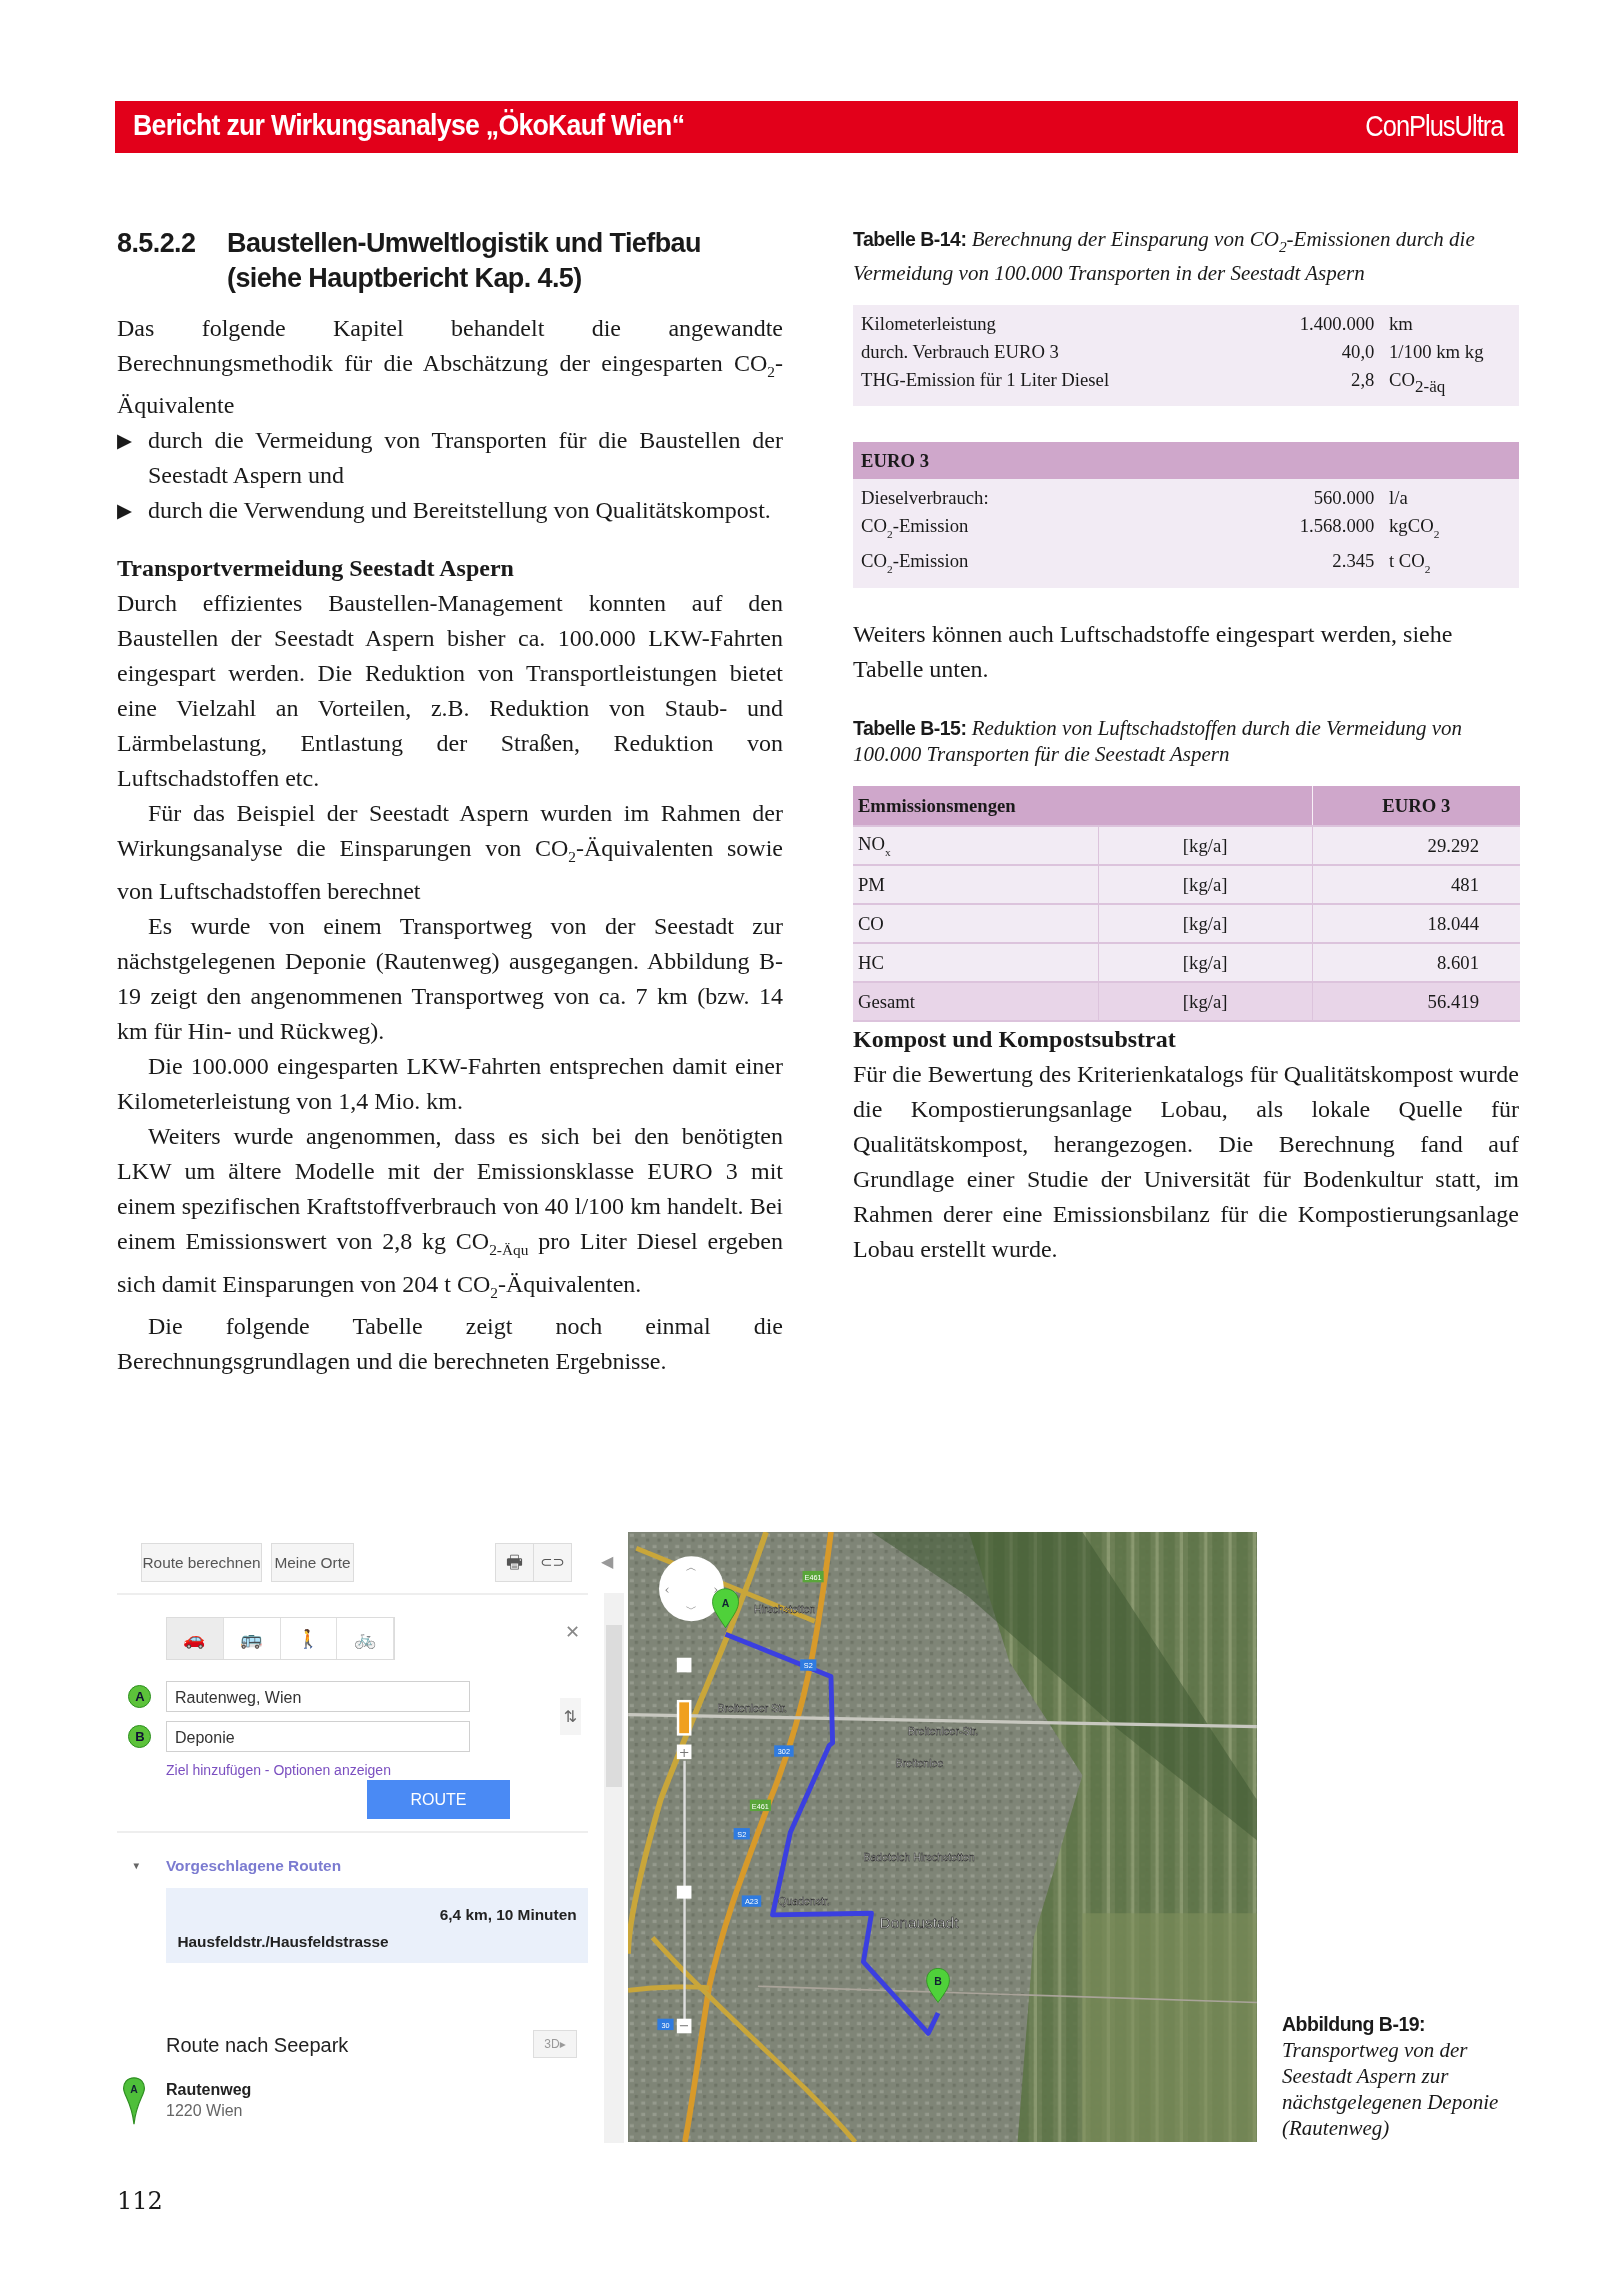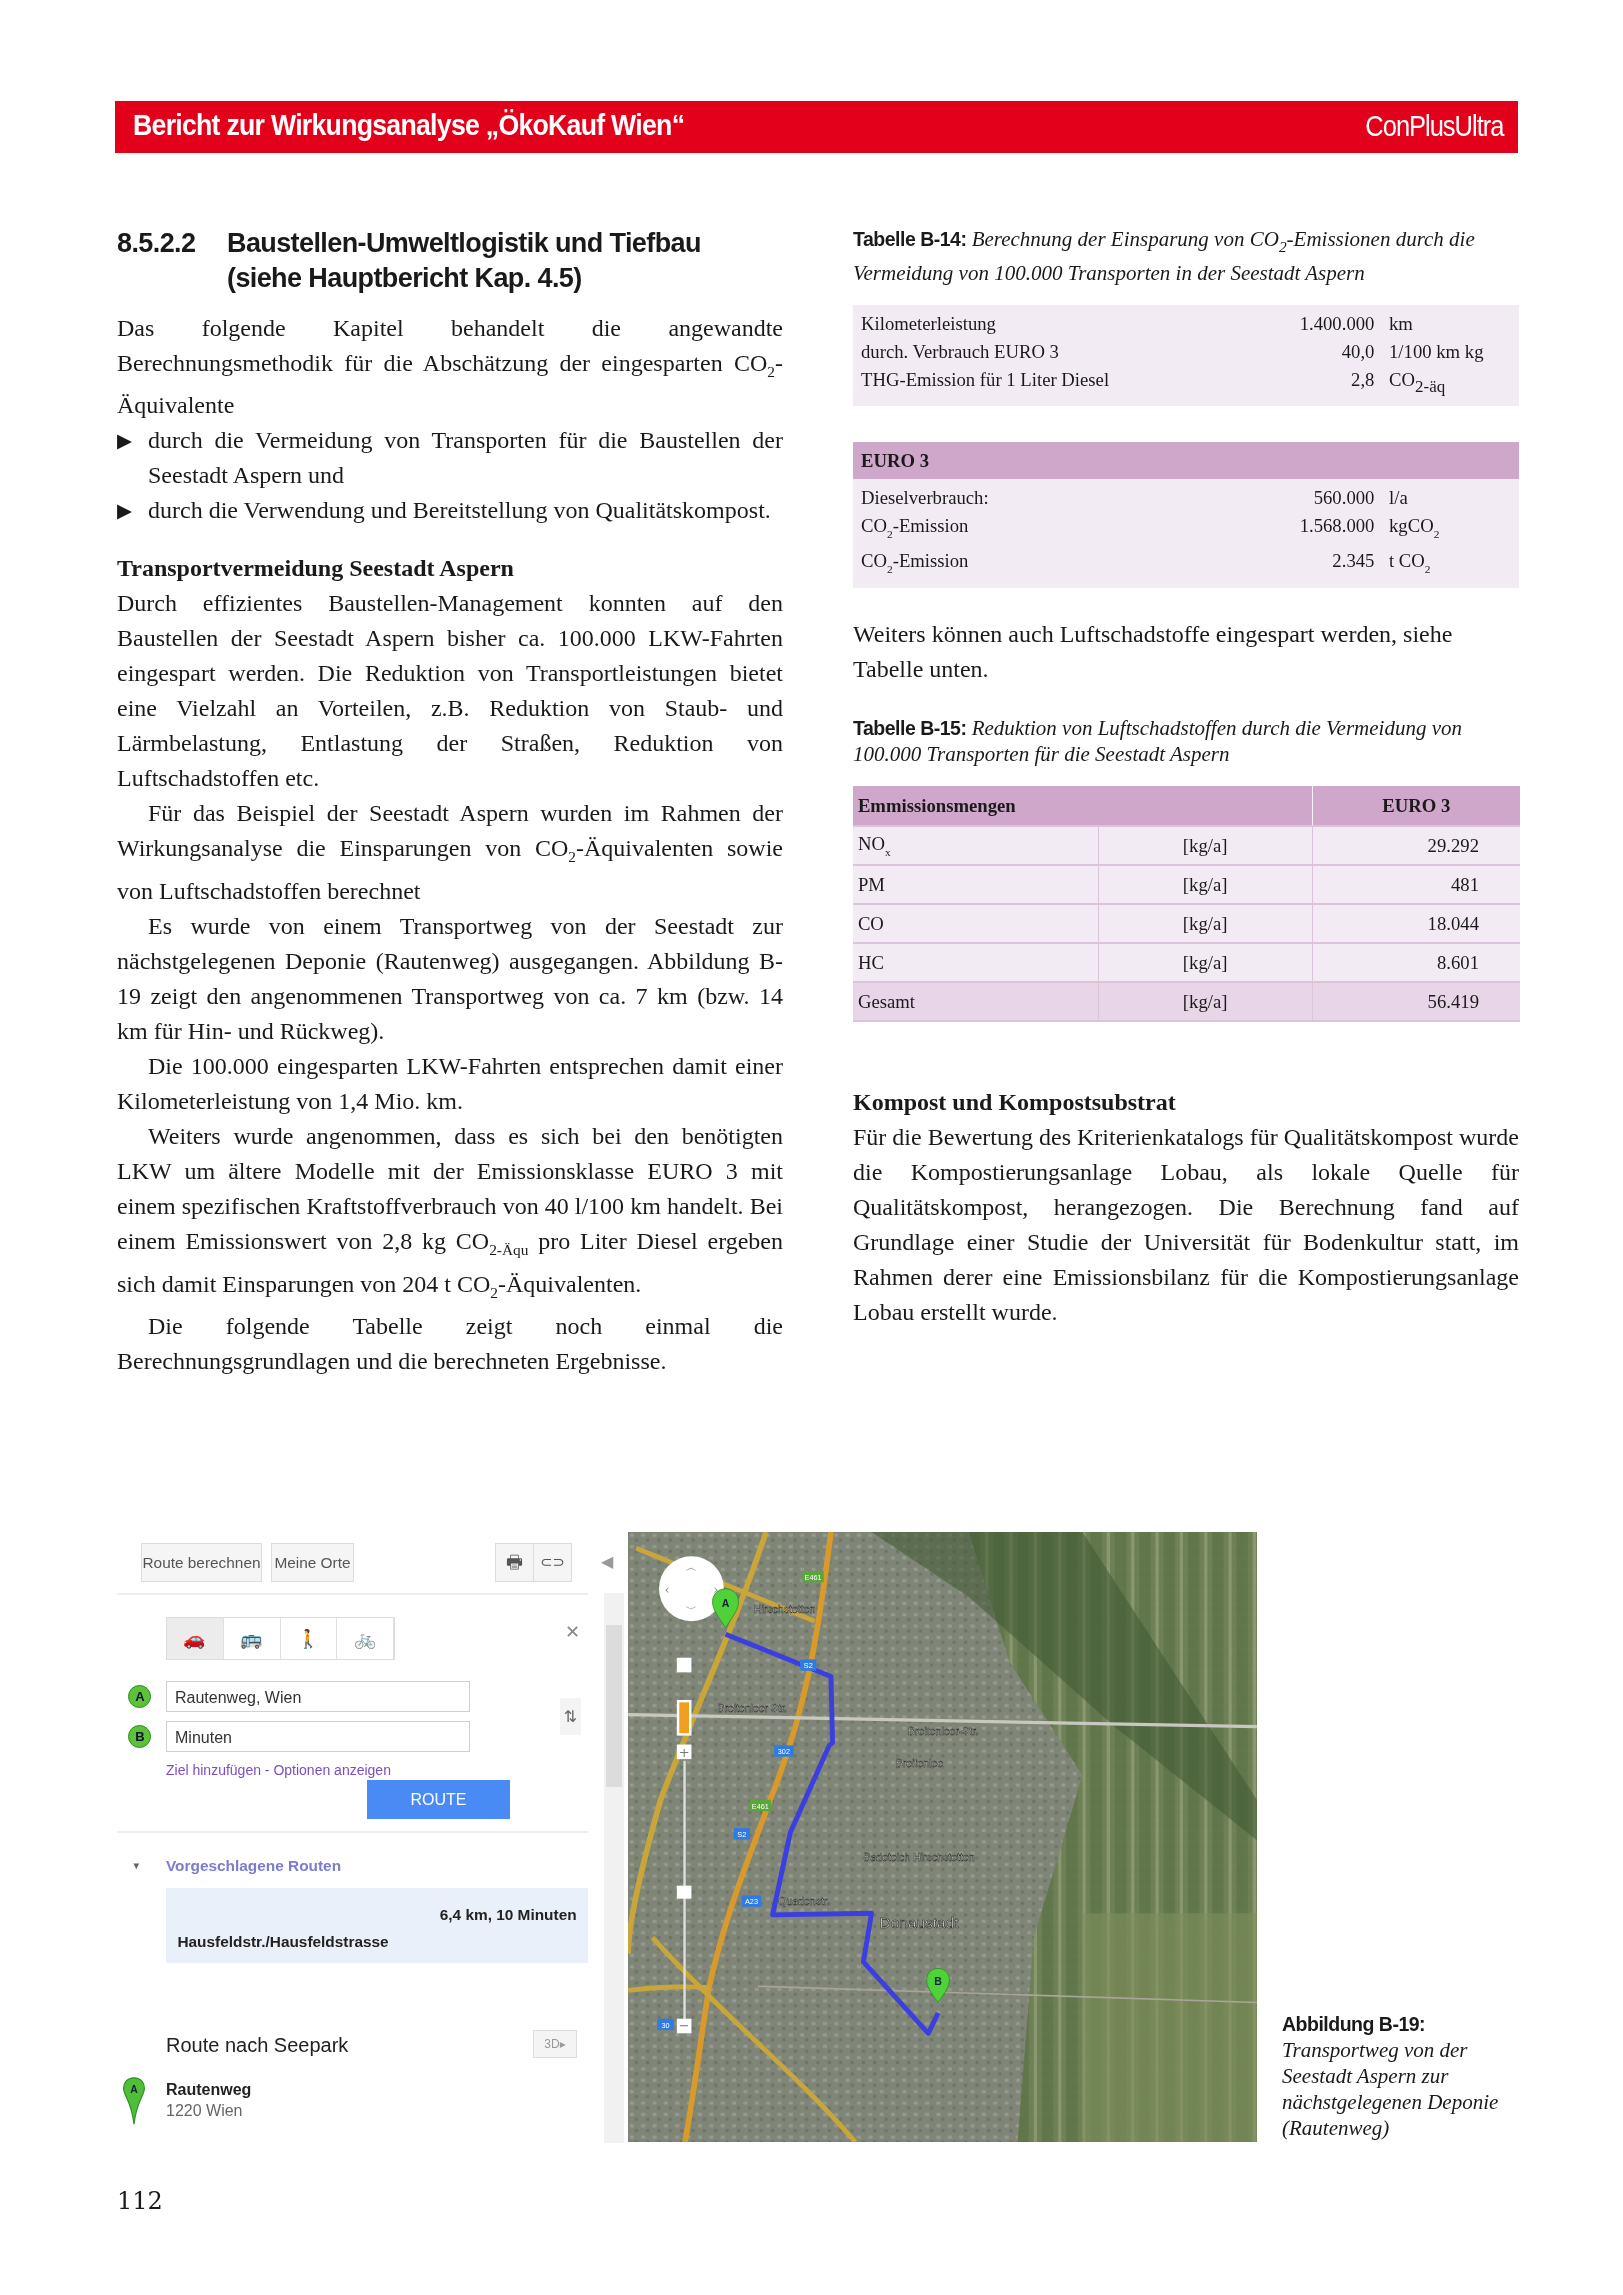--- a/index.html
+++ b/index.html
@@ -187,21 +187,21 @@
       <td class="r">8.601</td>
     </tr>
     <tr class="total">
       <td>Gesamt</td>
       <td class="c">[kg/a]</td>
       <td class="r">56.419</td>
     </tr>
   </tbody>
     </table>
 
-  <div class="subhead" style="margin-top:63px;">Kompost und Kompostsubstrat</div>
+  <div class="subhead" style="">Kompost und Kompostsubstrat</div>
   <div class="body-text">Für die Bewertung des Kriterienkatalogs für Qualitätskompost wurde die Kompostierungsanlage Lobau, als lokale Quelle für Qualitätskompost, herangezogen. Die Berechnung fand auf Grundlage einer Studie der Universität für Bodenkultur statt, im Rahmen derer eine Emissionsbilanz für die Kompostierungsanlage Lobau erstellt wurde.</div>
 </div>
 
 <div class="figure">
   <div class="gm-panel">
     <div class="gm-btn" style="left:24px;top:11.4px;width:119px;height:37px;line-height:37px;">Route berechnen</div>
     <div class="gm-btn" style="left:154px;top:11.4px;width:81px;height:37px;line-height:37px;">Meine Orte</div>
     <div class="gm-btn" style="left:378px;top:11.4px;width:37px;height:37px;line-height:37px;font-size:18px;">🖶</div>
     <div class="gm-btn" style="left:416px;top:11.4px;width:37px;height:37px;line-height:37px;font-size:14.6px;">⊂⊃</div>
     <div style="position:absolute;left:484px;top:19.5px;font-size:16px;color:#999;">◀</div>
@@ -212,21 +212,21 @@
       <div>🚌</div>
       <div>🚶</div>
       <div>🚲</div>
     </div>
     <div style="position:absolute;left:448px;top:89px;font-size:18px;color:#888;">✕</div>
     <div style="position:absolute;left:487px;top:88px;font-size:16px;color:#333;">▲</div>
 
     <div class="marker-circ" style="left:11.4px;top:153px;">A</div>
     <div class="gm-input" style="top:149px;">Rautenweg, Wien</div>
     <div class="marker-circ" style="left:11.4px;top:193px;">B</div>
-    <div class="gm-input" style="top:189px;">Minuten</div>
+    <div class="gm-input" style="top:189px;">Deponie</div>
     <div style="position:absolute;left:443px;top:166px;width:21px;height:37px;background:#f4f4f4;font-size:16px;color:#666;text-align:center;line-height:37px;">⇅</div>
     <div class="gm-link">Ziel hinzufügen - Optionen anzeigen</div>
     <div class="gm-calc">ROUTE BERECHNEN</div>
     <div class="gm-sep" style="top:299px;"></div>
 
     <div style="position:absolute;left:14.6px;top:328px;font-size:9.7px;color:#666;">▼</div>
     <div class="gm-routes-h">Vorgeschlagene Routen</div>
     <div class="gm-route1">
       <span class="d">6,4 km, 10 Minuten</span>
       <span class="n">Hausfeldstr./Hausfeldstrasse</span>

